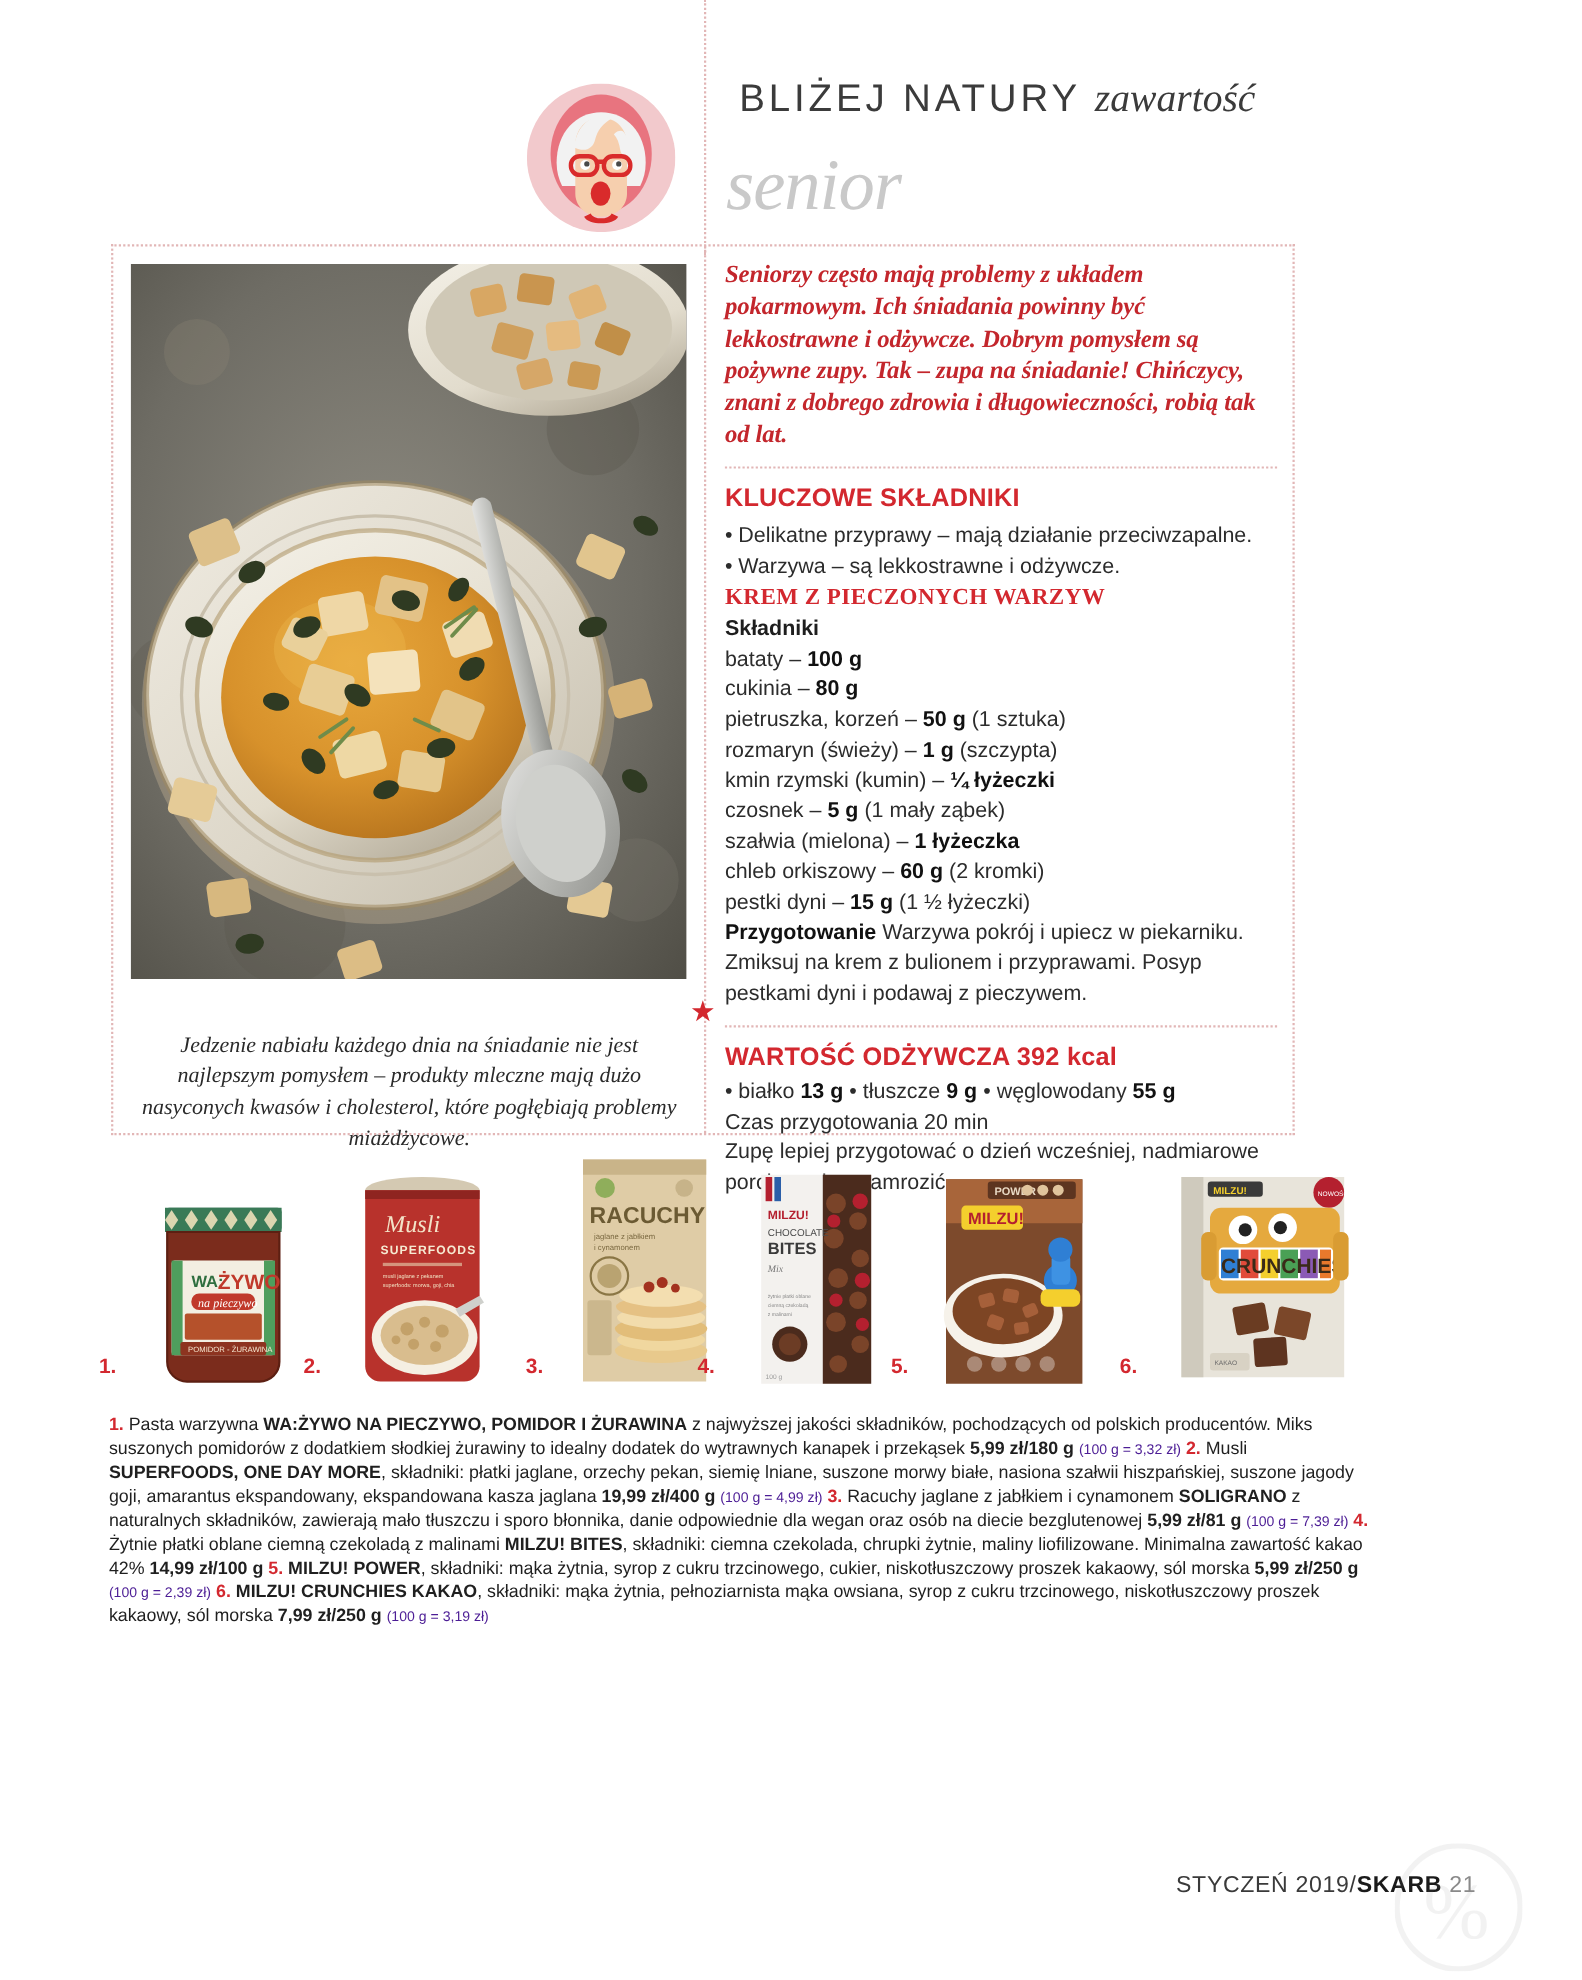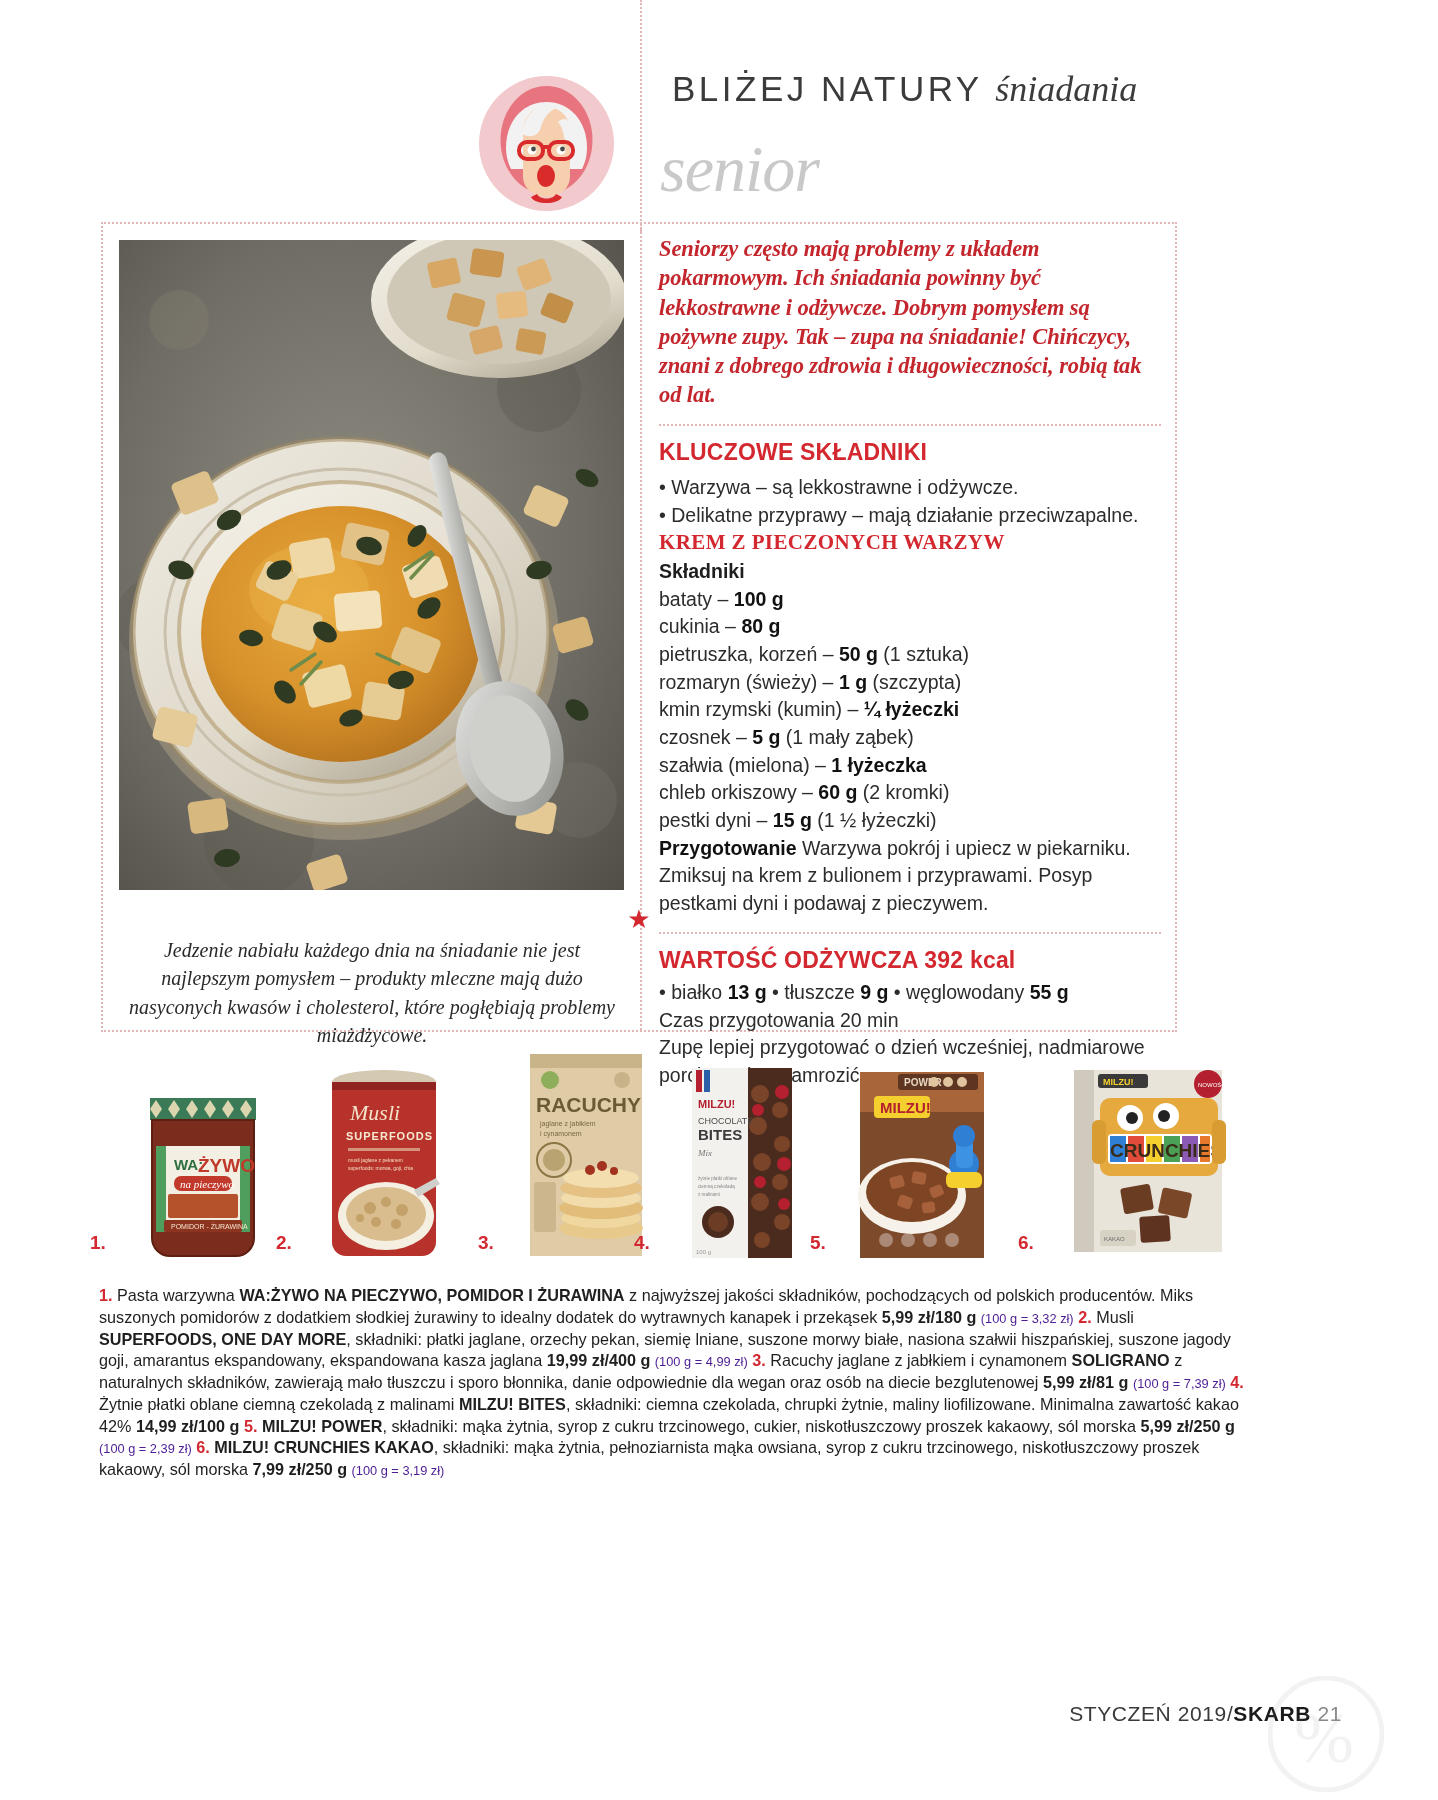--- a/index.html
+++ b/index.html
@@ -234,21 +234,21 @@
         <circle cx="83.5" cy="73" r="2.4" fill="#4a4a4a"></circle>
         <ellipse cx="67" cy="100" rx="9" ry="11" fill="#d92b2b"></ellipse>
         <path d="M58 118c3 6 16 6 19 0l6 3c-4 8-27 8-31 0z" fill="#d92b2b"></path>
       </svg>
     </div>
 
     <div class="header-divider"></div>
 
     <div class="header-title">
       <span>BLIŻEJ NATURY</span>
-      <span class="subt">śniadania</span>
+      <span class="subt">zawartość</span>
     </div>
 
     <div class="senior-word">senior</div>
   </div>
 
   <div class="mainbox">
     <div class="vdiv"></div>
 
     <div class="photo">
       <svg viewBox="0 0 505 650" preserveAspectRatio="none" aria-hidden="true">
@@ -376,22 +376,22 @@
     <div class="photo-caption">Jedzenie nabiału każdego dnia na śniadanie nie jest najlepszym pomysłem – produkty mleczne mają dużo nasyconych kwasów i cholesterol, które pogłębiają problemy miażdżycowe.</div>
 
     <div class="rightcol">
 
       <p class="lede">Seniorzy często mają problemy z układem pokarmowym. Ich śniadania powinny być lekkostrawne i odżywcze. Dobrym pomysłem są pożywne zupy. Tak – zupa na śniadanie! Chińczycy, znani z dobrego zdrowia i długowieczności, robią tak od lat.</p>
 
       <div class="hr-dot"></div>
 
       <div class="h-red">KLUCZOWE SKŁADNIKI</div>
       <div class="bullets">
+        <div>• Delikatne przyprawy – mają działanie przeciwzapalne.</div>
         <div>• Warzywa – są lekkostrawne i odżywcze.</div>
-        <div>• Delikatne przyprawy – mają działanie przeciwzapalne.</div>
       </div>
 
       <div class="h-recipe">KREM Z PIECZONYCH WARZYW</div>
       <div class="ing-label">Składniki</div>
 
       <div class="ing-list">
         <div>
           <span>bataty – </span><b>100 g</b><span></span>
         </div>
         <div>

